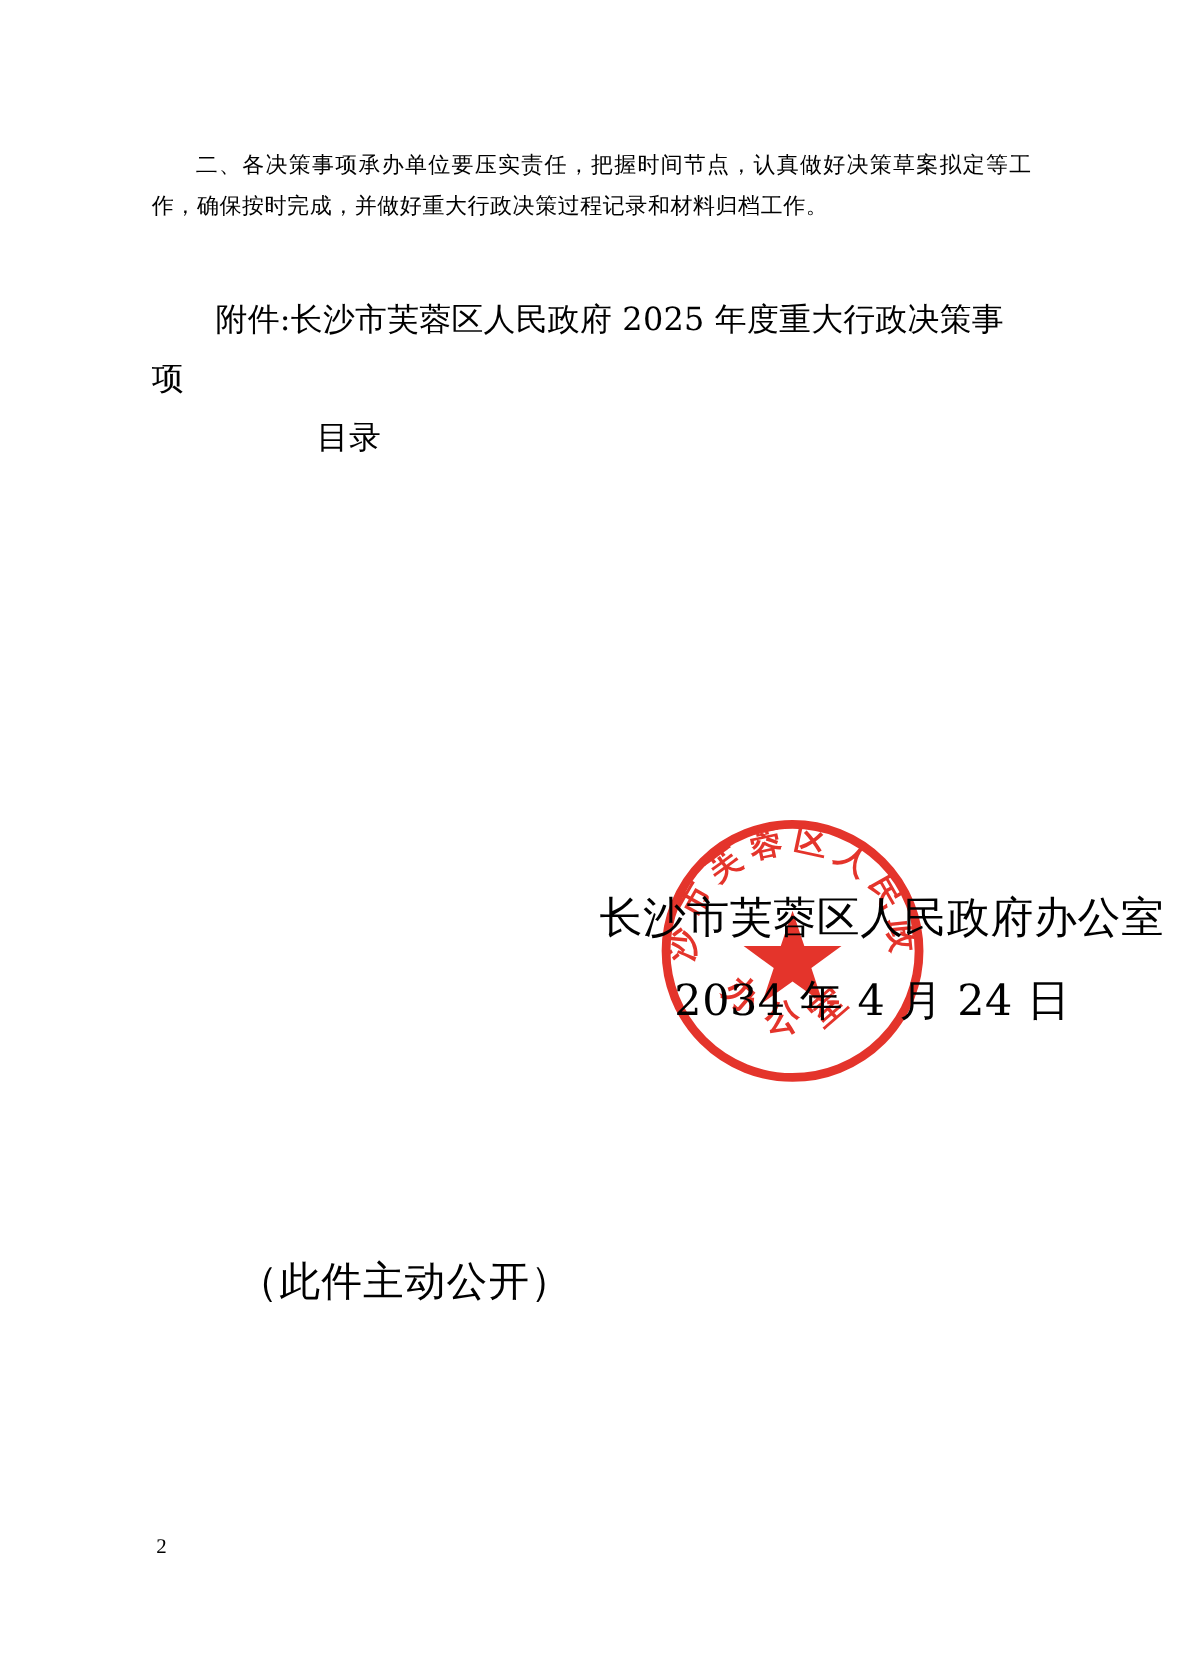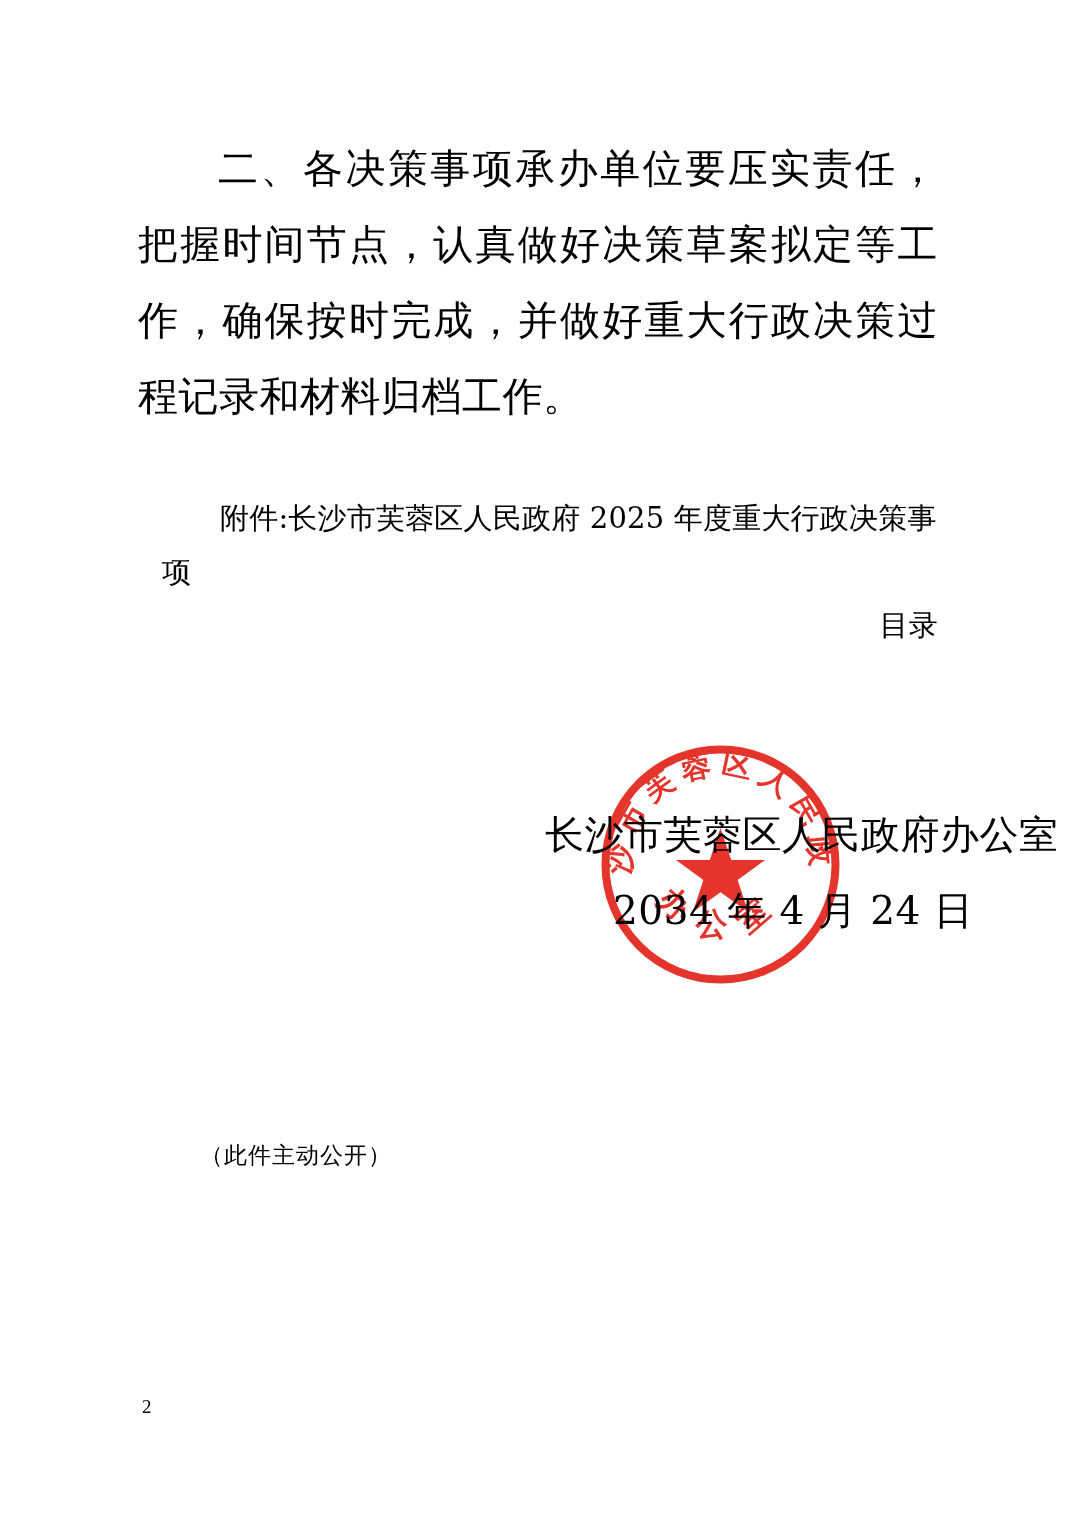--- a/index.html
+++ b/index.html
@@ -20,44 +20,42 @@
     overflow: hidden;
   }
   .body-area {
     position: absolute;
     left: 138px;
     top: 130px;
     width: 800px;
   }
   p.para {
     margin: 0 0 0 0;
-    font-size: 40px;
+    font-size: 20px;
     line-height: 1.9;
     text-align: justify;
     text-justify: inter-ideograph;
     letter-spacing: 0.5px;
     text-indent: 2em;
   }
   p.para + p.para {
     margin-top: 4px;
   }
   .attachment-block {
     margin-top: 58px;
     font-size: 29px;
     line-height: 1.85;
   }
   .attachment-line1 {
     text-indent: 2em;
     letter-spacing: 0.2px;
-    margin-left: 24px;
   }
   .attachment-line2 {
     padding-left: 150px;
     letter-spacing: 0.2px;
-    text-align: right;
   }
   .signature-block {
     position: absolute;
     left: 545px;
     top: 797px;
     width: 400px;
     font-size: 39px;
     line-height: 1.95;
     z-index: 3;
   }
@@ -77,23 +75,23 @@
     width: 245px;
     height: 245px;
     z-index: 2;
     opacity: 0.92;
   }
   .seal svg {
     display: block;
   }
   .public-note {
     position: absolute;
-    left: 200px;
+    left: 216px;
     top: 1140px;
-    font-size: 23px;
+    font-size: 37px;
     letter-spacing: 1px;
   }
   .page-number {
     position: absolute;
     left: 142px;
     top: 1396px;
     font-size: 19px;
     font-family: "Liberation Serif", "DejaVu Serif", serif;
   }
 </style>

